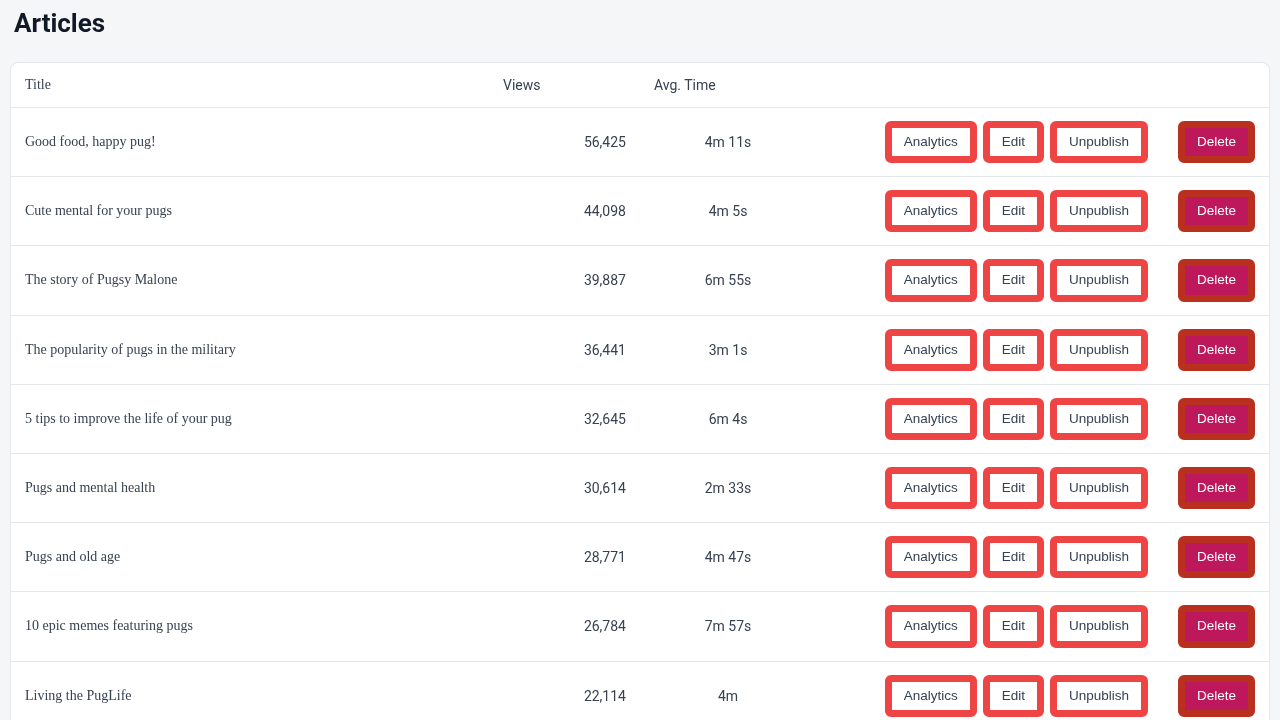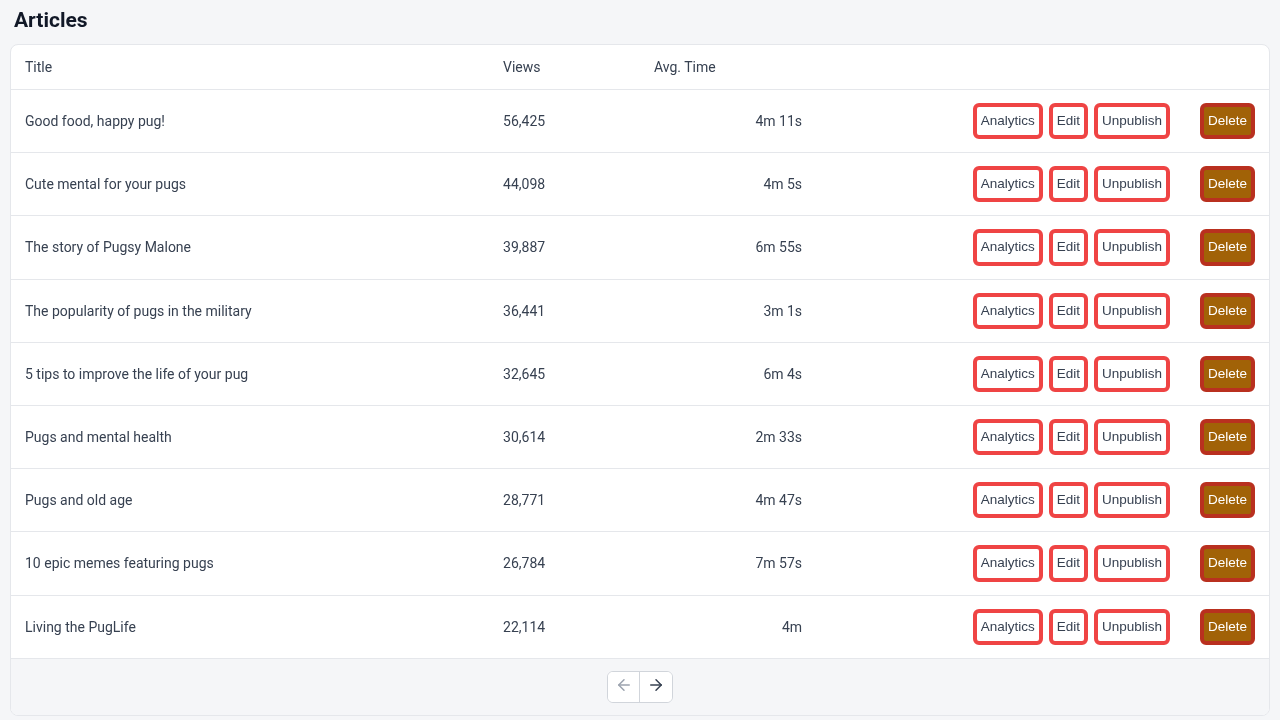--- a/index.html
+++ b/index.html
@@ -8,24 +8,24 @@
       padding: 0;
     }
     body {
       font-family: -apple-system, BlinkMacSystemFont, "Segoe UI", Roboto, "Helvetica Neue", Arial, sans-serif;
       background: #f5f6f8;
       color: #1f2937;
       font-size: 14px;
       padding: 8px 10px;
     }
     .page-title {
-      font-size: 21px;
+      font-size: 26px;
       font-weight: 700;
       color: #111827;
-      margin-bottom: 12px;
+      margin-bottom: 24px;
       padding-left: 4px;
     }
     .card {
       background: #ffffff;
       border: 1px solid #e5e7eb;
       border-radius: 8px;
       overflow: hidden;
     }
     .table {
       width: 100%;
@@ -46,38 +46,38 @@
     .table tbody td {
       padding: 13px 14px;
       border-bottom: 1px solid #e5e7eb;
       vertical-align: middle;
       color: #374151;
       font-size: 14px;
     }
     .table tbody tr:last-child td {
       border-bottom: none;
     }
-    .col-title { width: 38%; }
-    .col-views { width: 12%; text-align: left; }
-    .col-time  { width: 14%; text-align: right; }
+    .col-title { width: 38%; font-family: Liberation Serif, serif; }
+    .col-views { width: 12%; text-align: right; }
+    .col-time  { width: 14%; text-align: center; }
     .col-actions { width: 36%; text-align: right; white-space: nowrap; }
     .btn {
       display: inline-block;
-      padding: 6px 4px;
+      padding: 6px 12px;
       font-size: 13.5px;
-      border: 4px solid #ef4444;
+      border: 7px solid #ef4444;
       background: #ffffff;
       color: #374151;
       border-radius: 6px;
       cursor: pointer;
       margin-left: 6px;
       line-height: 1.2;
     }
     .btn-danger {
-      background: #a16207;
+      background: #be185d;
       border-color: #b9301f;
       color: #ffffff;
       margin-left: 30px;
     }
     .pagination-bar {
       background: #f5f6f8;
       border-top: 1px solid #e5e7eb;
       padding: 12px;
       display: flex;
       justify-content: center;

